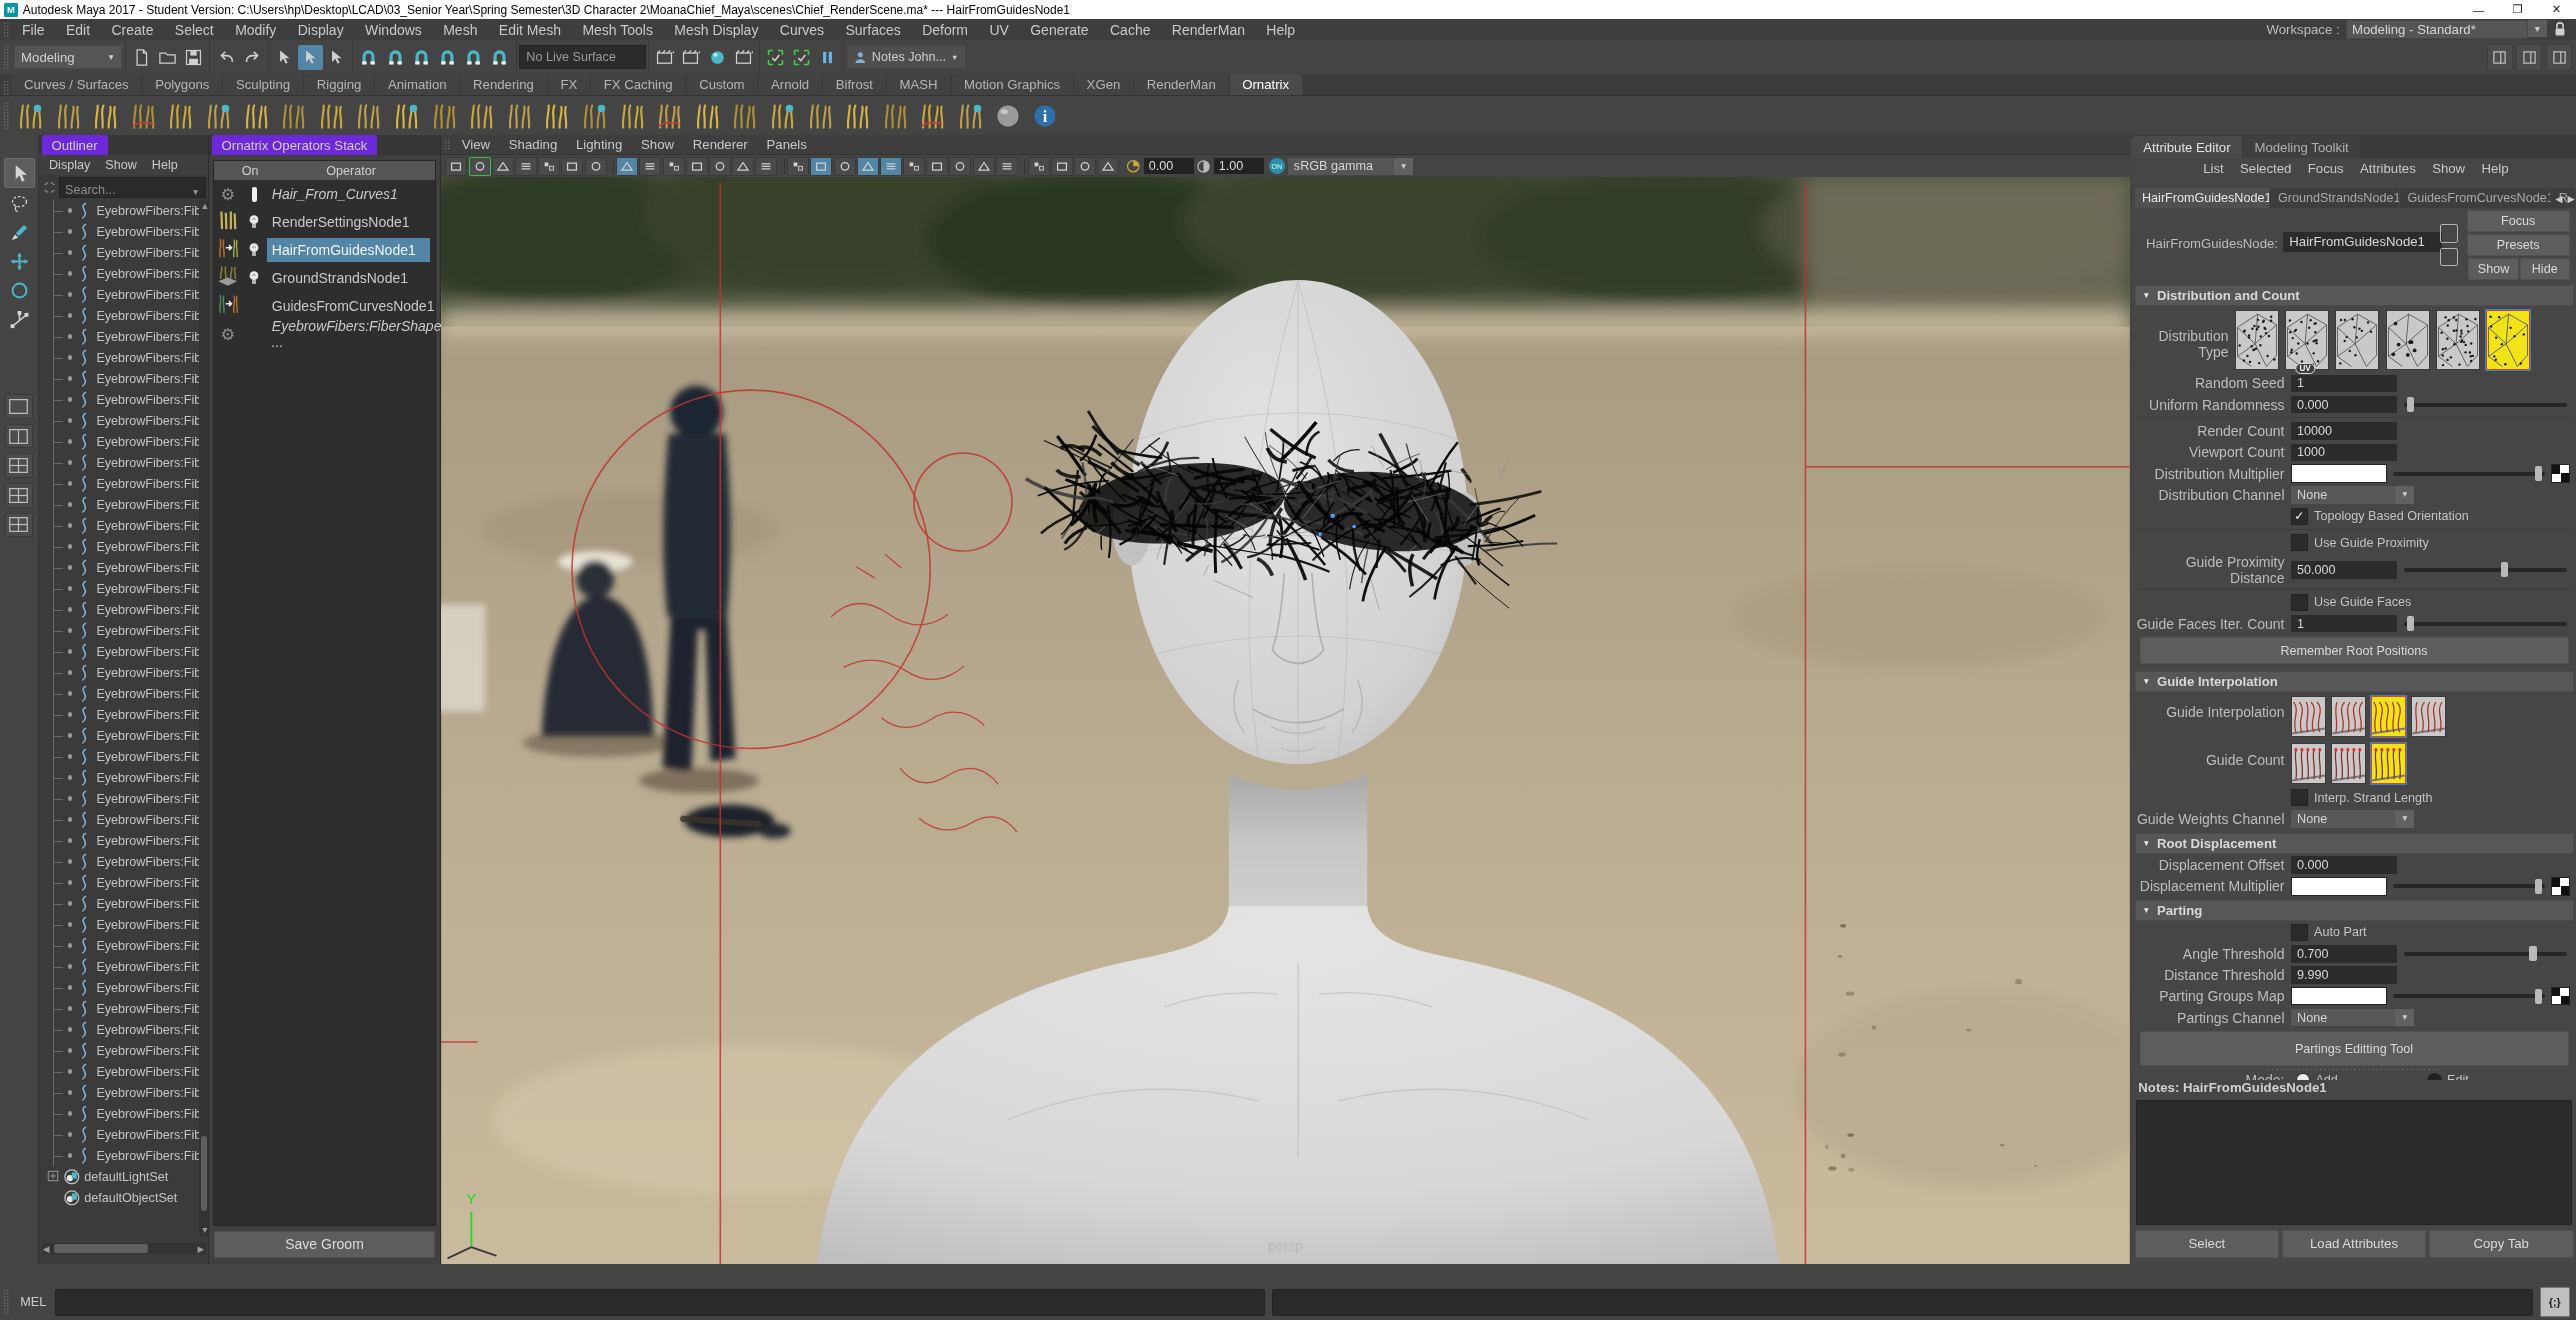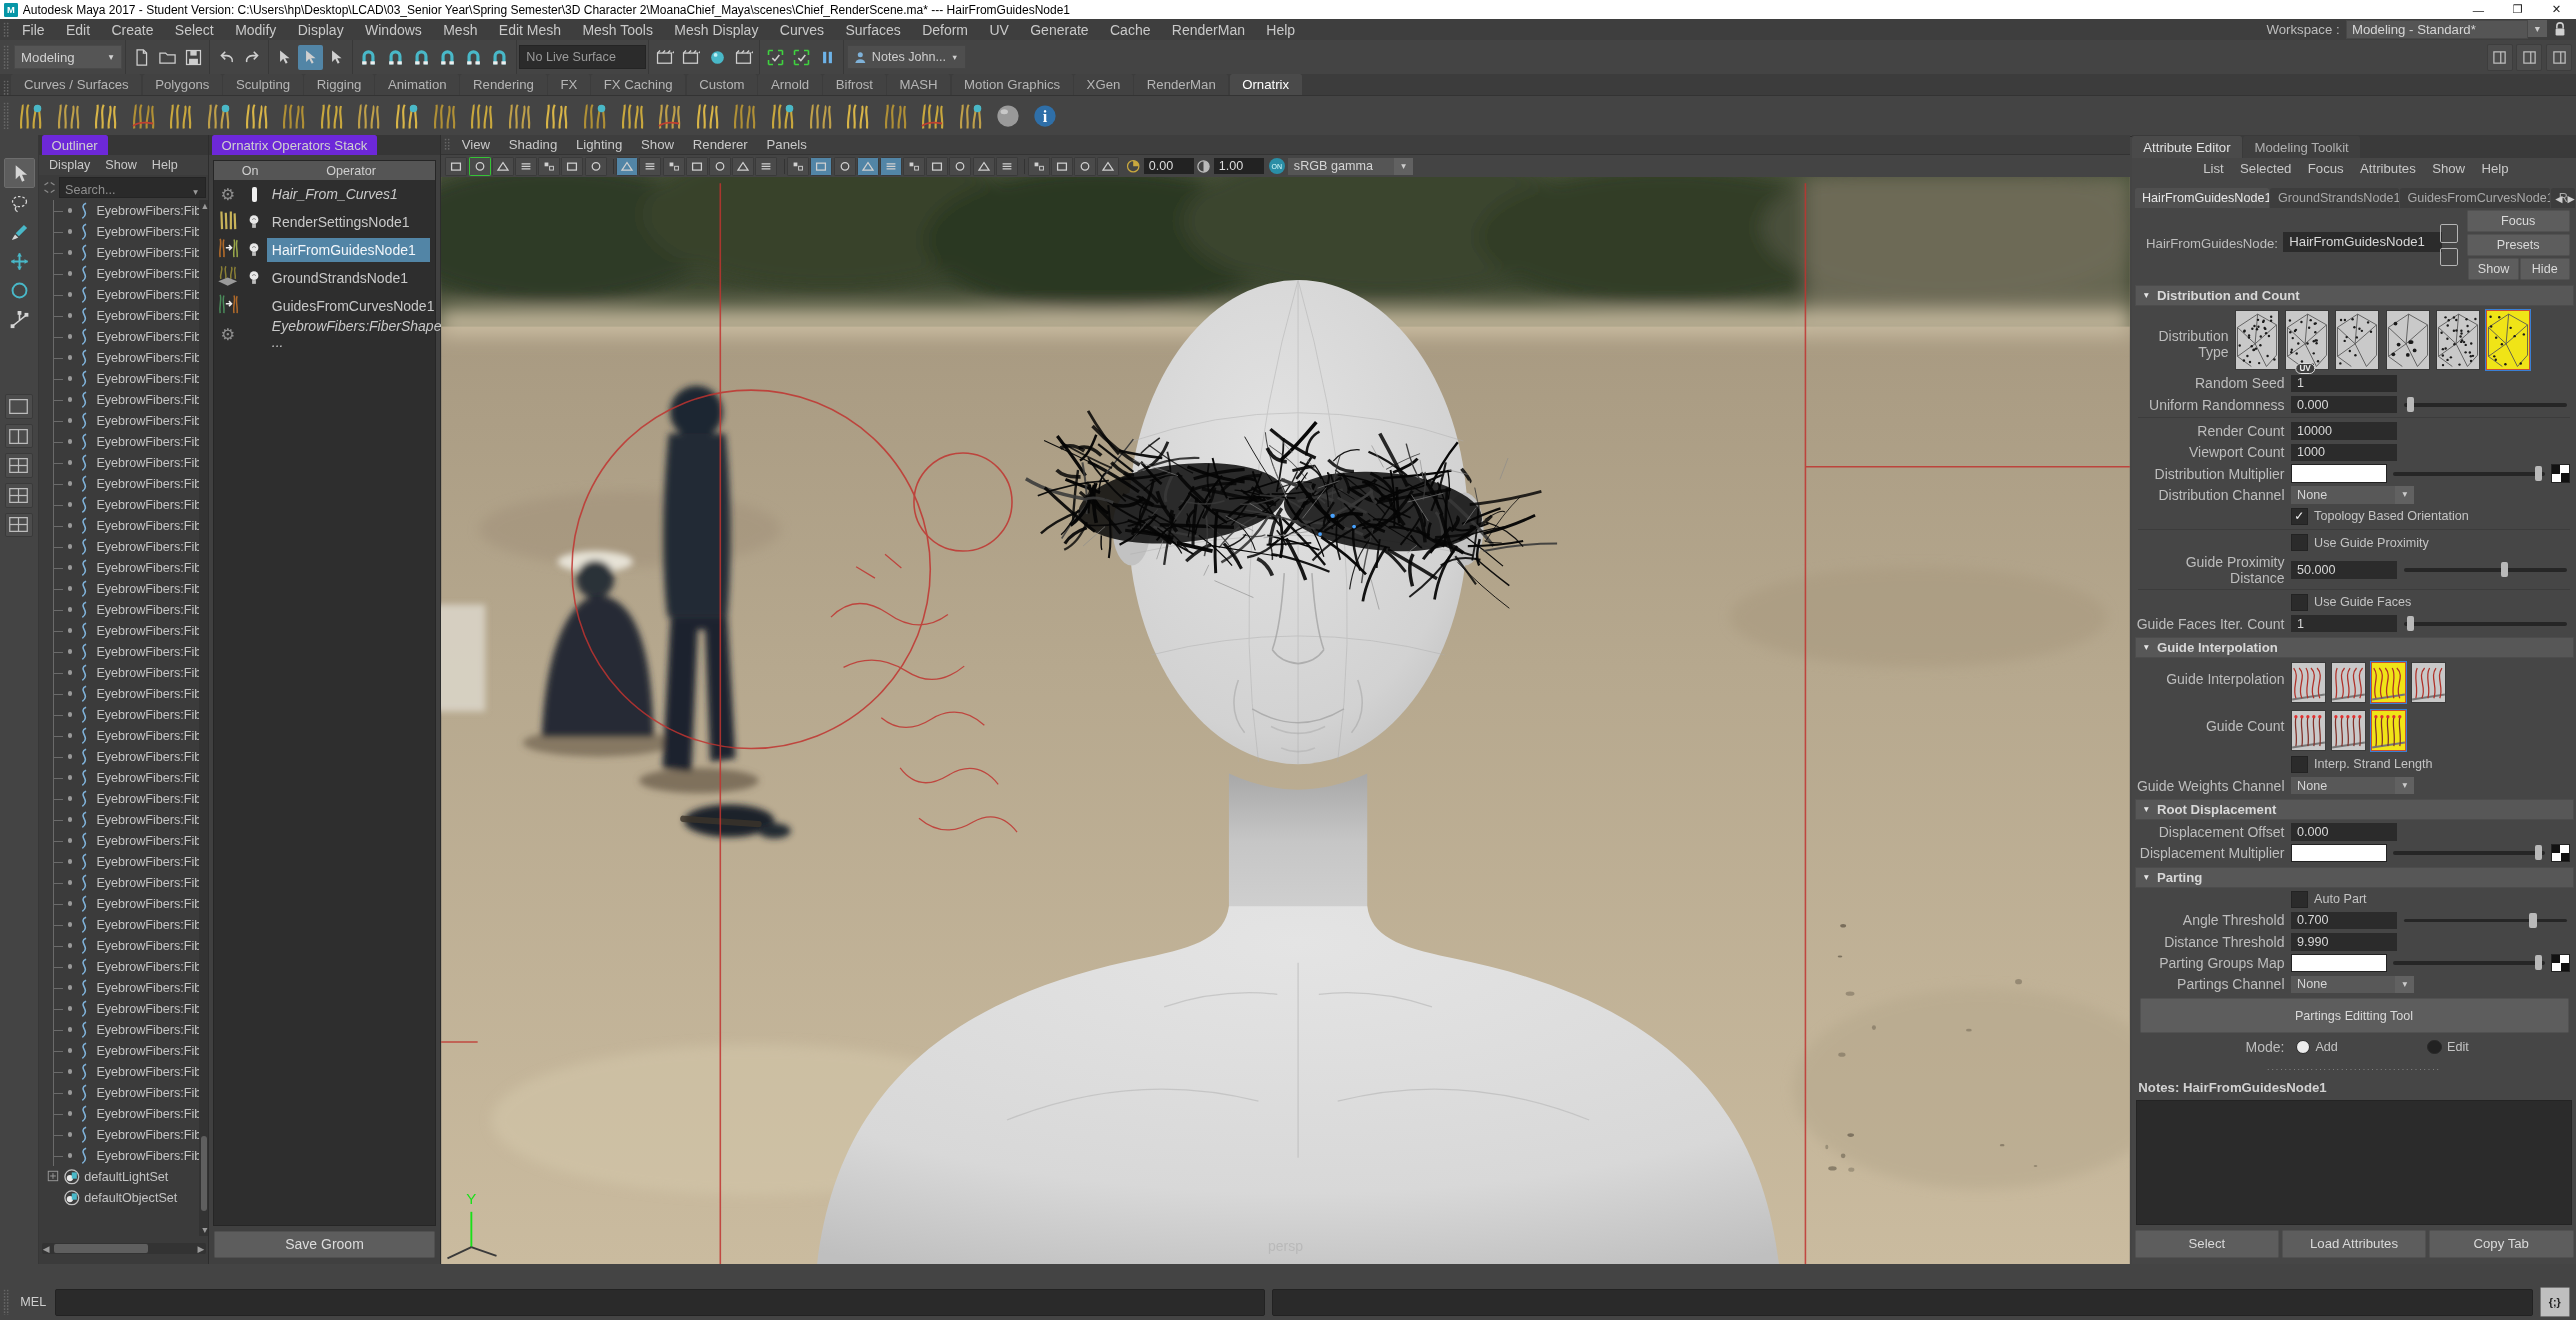--- a/index.html
+++ b/index.html
@@ -2057,20 +2057,23 @@
             <span class="ae-ck-label">Use Guide Faces</span>
           </div>
           <div class="ae-row">
             <span class="ae-label">Guide Faces Iter. Count</span>
             <div class="ae-field">1</div>
             <div class="ae-slider">
               <div class="track"></div>
               <div class="handle" style="left:1.9%;"></div>
             </div>
           </div>
+          <div class="ae-row">
+            <div class="ae-btn ae-wide-btn" style="">Remember Root Positions</div>
+          </div>
           <div class="ae-section-h">
             <span class="sec-arrow">▼</span>
             <span>Guide Interpolation</span>
           </div>
           <div class="ae-row" style="align-items: flex-start;">
             <span class="ae-label" style="width:150px;padding-top:11.3px;">Guide Interpolation</span>
             <div style="display:flex;gap:5px;padding:2.5px 0;">
               <div class="thumb" style="width:33px;height:39px;"><svg width="33" height="39" viewBox="0 0 52 62">
                   <path d="M0,58 L52,50" stroke="#777" stroke-width="3"></path>
                   <path d="M6,56 C-1.0849197581410408,38 13.08491975814104,22 2.4575401209294796,8" stroke="#b03028" stroke-width="2" fill="none"></path>

